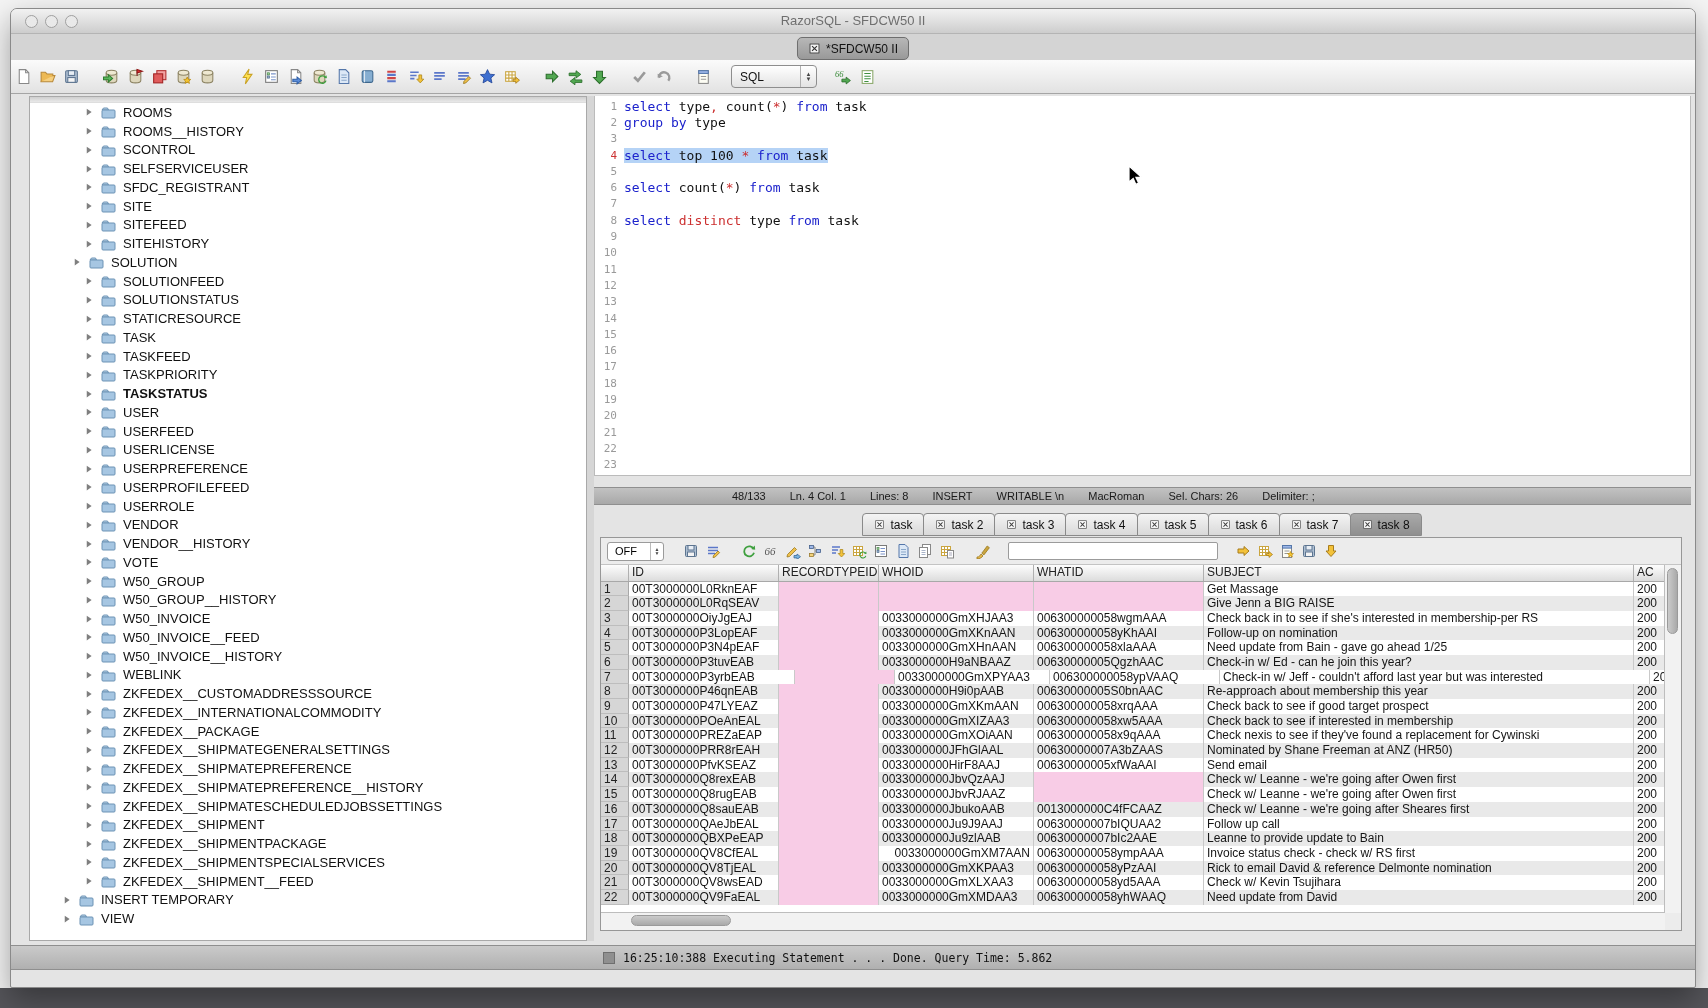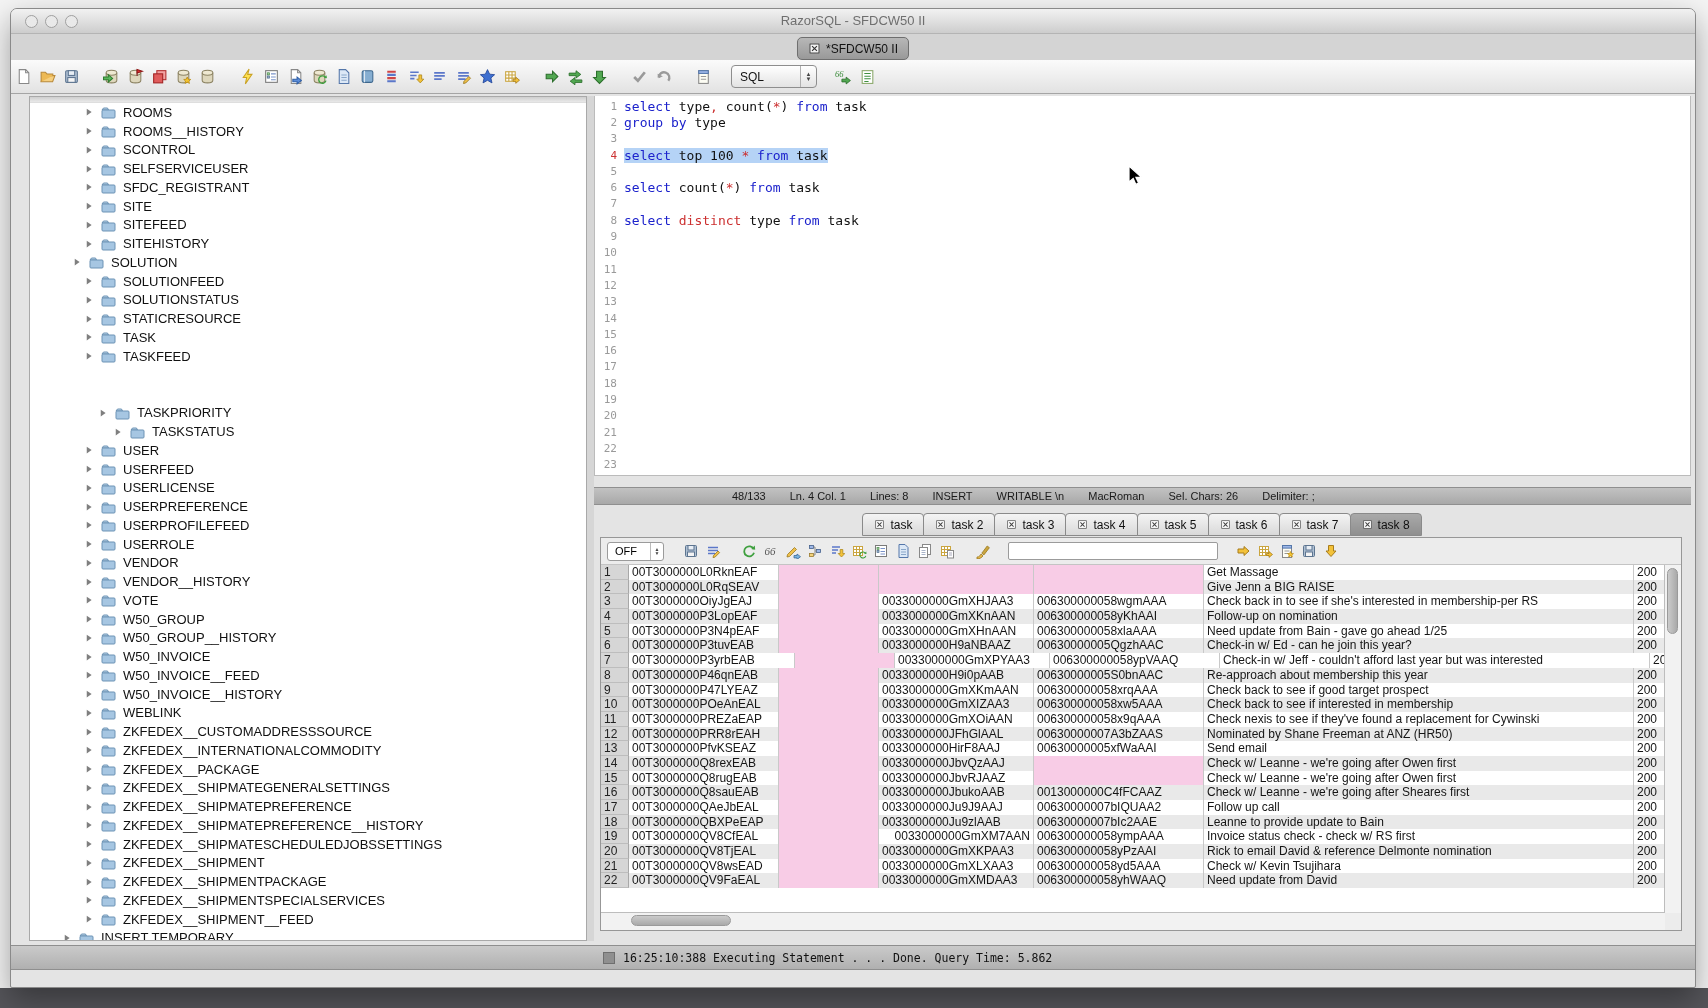--- a/index.html
+++ b/index.html
@@ -467,31 +467,31 @@
           <div class="tree-item" style="padding-left: 53px;">
             <svg class="tri" viewBox="0 0 16 16">
               <path d="M5 3.5 L11.5 8 5 12.5z" fill="#7f7f7f"></path>
             </svg>
             <svg class="fold" viewBox="0 0 16 14">
               <path d="M1.5 5l1.5-2h4l1 2z" fill="#bcd4e8" stroke="#6d93b5"></path>
               <rect x="1.5" y="5" width="13" height="8" rx="1" fill="#a6c6e2" stroke="#6d93b5"></rect>
             </svg>
             <span>TASKFEED</span>
           </div>
-          <div class="tree-item" style="padding-left: 67px; margin-top: 38px;">
+          <div class="tree-item" style="padding-left: 53px;">
             <svg class="tri" viewBox="0 0 16 16">
               <path d="M5 3.5 L11.5 8 5 12.5z" fill="#7f7f7f"></path>
             </svg>
             <svg class="fold" viewBox="0 0 16 14">
               <path d="M1.5 5l1.5-2h4l1 2z" fill="#bcd4e8" stroke="#6d93b5"></path>
               <rect x="1.5" y="5" width="13" height="8" rx="1" fill="#a6c6e2" stroke="#6d93b5"></rect>
             </svg>
             <span>TASKPRIORITY</span>
           </div>
-          <div class="tree-item" style="padding-left: 82px;">
+          <div class="tree-item" style="padding-left: 53px; font-weight: bold;">
             <svg class="tri" viewBox="0 0 16 16">
               <path d="M5 3.5 L11.5 8 5 12.5z" fill="#7f7f7f"></path>
             </svg>
             <svg class="fold" viewBox="0 0 16 14">
               <path d="M1.5 5l1.5-2h4l1 2z" fill="#bcd4e8" stroke="#6d93b5"></path>
               <rect x="1.5" y="5" width="13" height="8" rx="1" fill="#a6c6e2" stroke="#6d93b5"></rect>
             </svg>
             <span>TASKSTATUS</span>
           </div>
           <div class="tree-item" style="padding-left: 53px;">
@@ -1013,20 +1013,29 @@
                 </span>
                 <span class="tb-icon">
                   <svg viewBox="0 0 16 16">
                     <path d="M5.5 2.5h5V8H13L8 13.5 3 8h2.5z" fill="#f3c23a" stroke="#a87d1d"></path>
                   </svg>
                 </span>
               </span>
             </span>
         </div>
         <div class="grid-wrap">
+          <div class="grid-header" id="grid-header">
+              <div class="gh-cell" style="width: 28px;"></div>
+              <div class="gh-cell" style="width: 150px;">ID</div>
+              <div class="gh-cell" style="width: 100px;">RECORDTYPEID</div>
+              <div class="gh-cell" style="width: 155px;">WHOID</div>
+              <div class="gh-cell" style="width: 170px;">WHATID</div>
+              <div class="gh-cell" style="width: 430px;">SUBJECT</div>
+              <div class="gh-cell" style="width: 60px;">AC</div>
+            </div>
           <div id="grid-body">
               <div class="grow">
                 <div class="gcell rn" style="width: 28px;">1</div>
                 <div class="gcell" style="width: 150px;">00T3000000L0RknEAF</div>
                 <div class="gcell nul" style="width: 100px;"></div>
                 <div class="gcell nul" style="width: 155px;"></div>
                 <div class="gcell nul" style="width: 170px;"></div>
                 <div class="gcell" style="width: 430px;">Get Massage</div>
                 <div class="gcell" style="width: 60px;">200</div>
               </div>

